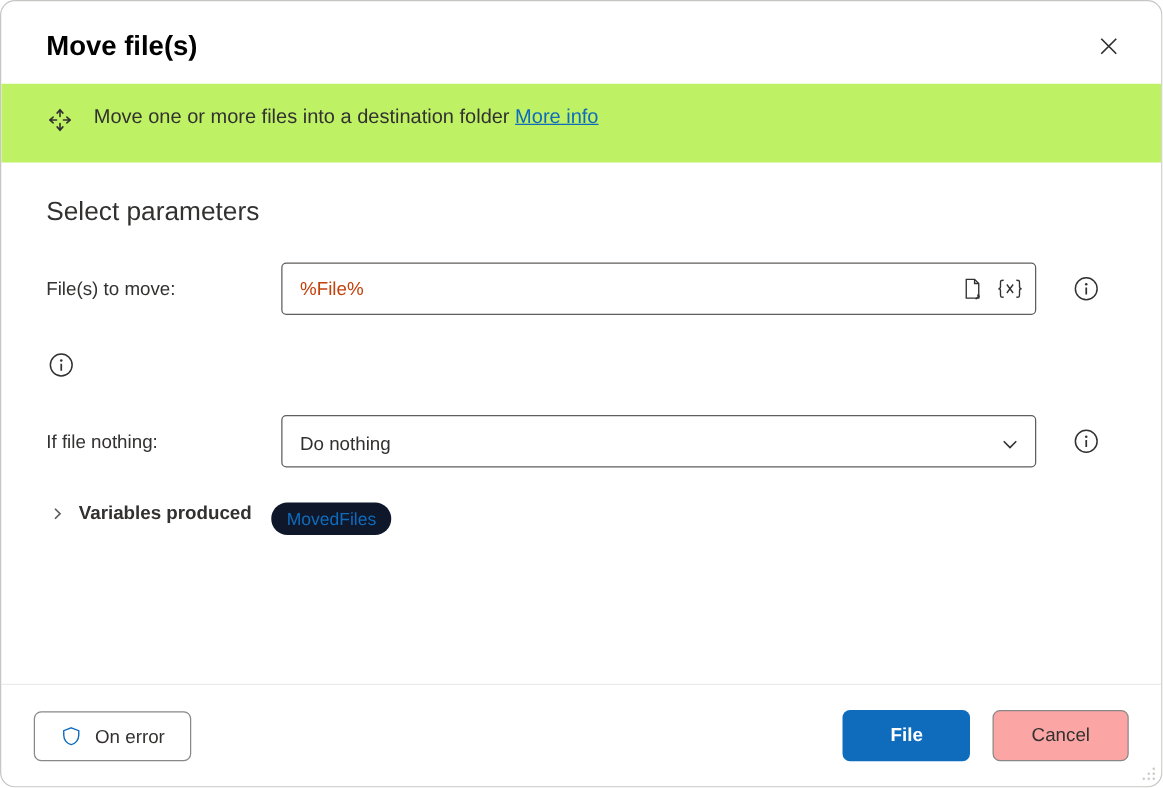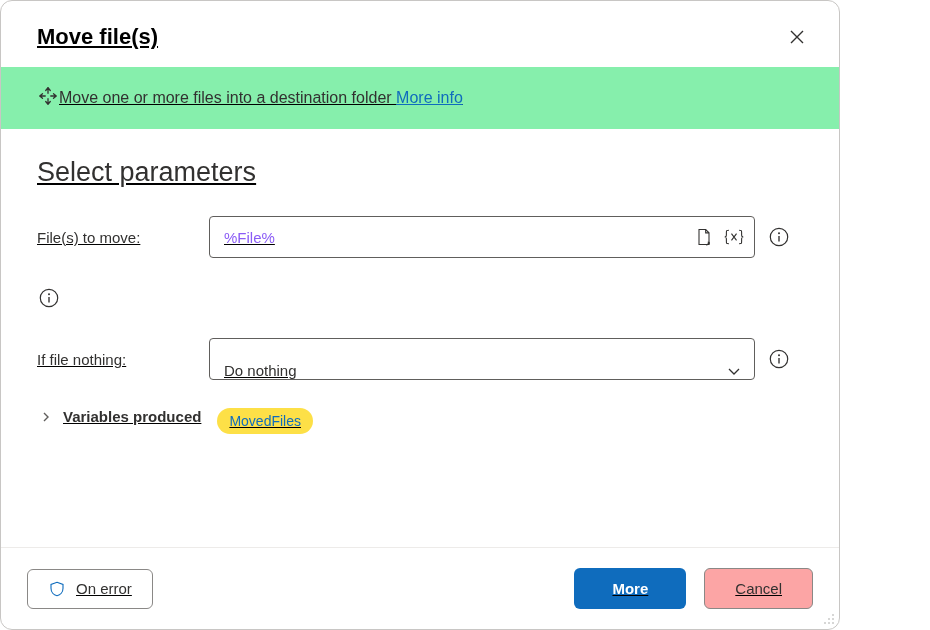--- a/index.html
+++ b/index.html
@@ -1,61 +1,61 @@
 <!DOCTYPE html>
 <html><head>
   <meta charset="utf-8">
   <style>
     * { box-sizing: border-box; margin: 0; padding: 0; }
     html, body { width: 930px; height: 630px; font-family: "Segoe UI", Arial, sans-serif; background: #fff; }
     .dialog {
-      width: 840px; height: 630px; border: 1px solid #c8c6c4; border-radius: 12px;
-      display: flex; flex-direction: column; overflow: hidden; position: relative; background: #fff; text-decoration: underline;
+      width: 930px; height: 630px; border: 1px solid #c8c6c4; border-radius: 12px;
+      display: flex; flex-direction: column; overflow: hidden; position: relative; background: #fff;
     }
     .header {
       display: flex; align-items: center; justify-content: space-between;
       padding: 22px 28px 16px 36px;
     }
     .dialog-title { font-size: 22px; font-weight: 600; color: #000; }
     .close-btn { width: 28px; height: 28px; display: flex; align-items: center; justify-content: center; cursor: pointer; }
     .info-banner {
-      background: #86efac; padding: 18px 36px; display: flex; align-items: center; 
+      background: #bef264; padding: 18px 36px; display: flex; gap: 16px;
     }
     .info-banner-text { color: #323130; font-size: 16px; }
     .more-info { color: #0f6cbd; text-decoration: underline; cursor: pointer; }
     .body { padding: 28px 36px 20px 36px; flex: 1; }
-    .section-title { font-size: 27px; color: #323130; font-weight: 400; margin-bottom: 28px; }
+    .section-title { font-size: 21px; color: #323130; font-weight: 400; margin-bottom: 28px; }
     .form-row {
       display: grid; grid-template-columns: 160px 1fr 36px; align-items: center;
-      gap: 12px; margin-bottom: 28px;
+      gap: 28px; margin-bottom: 28px;
     }
     .form-label { font-size: 15px; color: #323130; }
     .input-box {
       display: flex; align-items: center; border: 1px solid #605e5c; border-radius: 4px;
       height: 42px; padding: 0 8px 0 14px; gap: 6px; background: #fff;
     }
-    .input-text { flex: 1; font-size: 15px; color: #8b5cf6; border: none; outline: none; }
+    .input-text { flex: 1; font-size: 15px; color: #c2410c; border: none; outline: none; }
     .input-icon-btn { width: 24px; height: 24px; display: flex; align-items: center; justify-content: center; cursor: pointer; }
     .dropdown-box {
-      display: flex; align-items: flex-end; justify-content: space-between;
+      display: flex; align-items: flex-start; justify-content: space-between;
       border: 1px solid #605e5c; border-radius: 4px; height: 42px; padding: 14px 12px 0 14px;
       background: #fff; cursor: pointer;
     }
     .dropdown-text { font-size: 15px; color: #323130; }
     .info-icon { width: 24px; height: 24px; display: flex; align-items: center; justify-content: center; cursor: pointer; }
     .variables-row { display: flex; align-items: flex-start; gap: 8px; margin-top: 8px; }
     .chevron-right { width: 18px; height: 18px; display: flex; align-items: center; justify-content: center; cursor: pointer; }
     .variables-label { font-size: 15px; font-weight: 600; color: #323130; }
     .var-pill {
-      background: #fde047; color: #0f6cbd; padding: 5px 12px; border-radius: 14px;
+      background: #0f172a; color: #0f6cbd; padding: 5px 12px; border-radius: 14px;
       font-size: 14px; cursor: pointer; margin-left: 8px;
     }
     .footer {
       border-top: 1px solid #edebe9; padding: 20px 26px; display: flex;
-      align-items: center; justify-content: space-between;
+      align-items: flex-end; justify-content: space-between;
     }
     .on-error-btn {
       display: flex; align-items: center; gap: 10px; border: 1px solid #8a8886;
       border-radius: 6px; padding: 10px 20px; background: #fff; cursor: pointer;
       font-size: 15px; color: #323130;
     }
     .footer-right { display: flex; gap: 18px; }
     .save-btn {
       background: #0f6cbd; color: #fff; border: none; border-radius: 6px;
       padding: 11px 38px; font-size: 15px; font-weight: 600; cursor: pointer;
@@ -166,21 +166,21 @@
   </div>
 
   <div class="footer">
     <button class="on-error-btn">
       <svg width="18" height="18" viewBox="0 0 24 24">
         <path d="M12 3 L20 6 V11 C20 16 16.5 20 12 21 C7.5 20 4 16 4 11 V6 Z" stroke="#0f6cbd" stroke-width="1.5" fill="none"></path>
       </svg>
       <span>On error</span>
     </button>
     <div class="footer-right">
-      <button class="save-btn">More</button>
+      <button class="save-btn">File</button>
       <button class="cancel-btn">Cancel</button>
     </div>
   </div>
 
   <svg class="resize-grip" viewBox="0 0 14 14">
     <circle cx="12" cy="4" r="1" fill="#8a8886"></circle>
     <circle cx="8" cy="8" r="1" fill="#8a8886"></circle>
     <circle cx="12" cy="8" r="1" fill="#8a8886"></circle>
     <circle cx="4" cy="12" r="1" fill="#8a8886"></circle>
     <circle cx="8" cy="12" r="1" fill="#8a8886"></circle>

